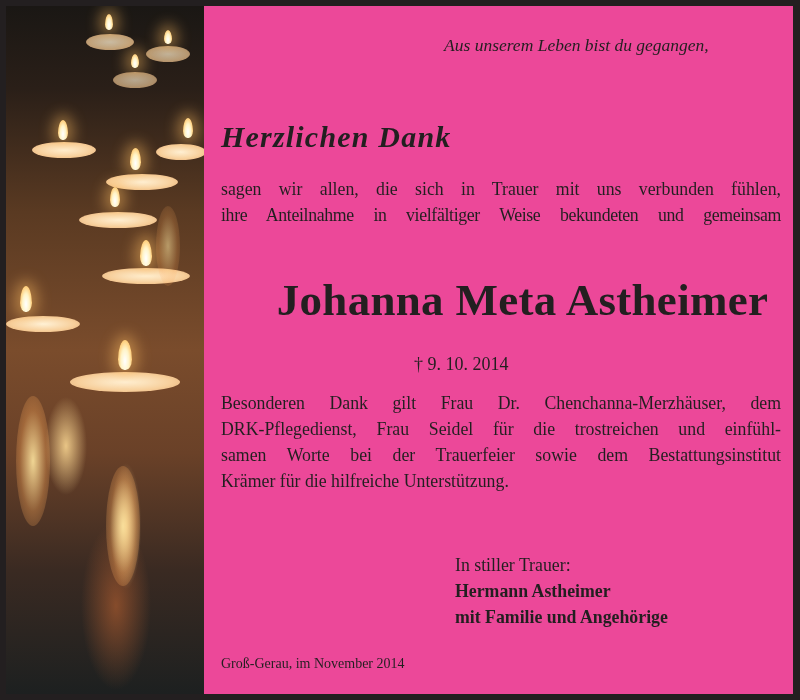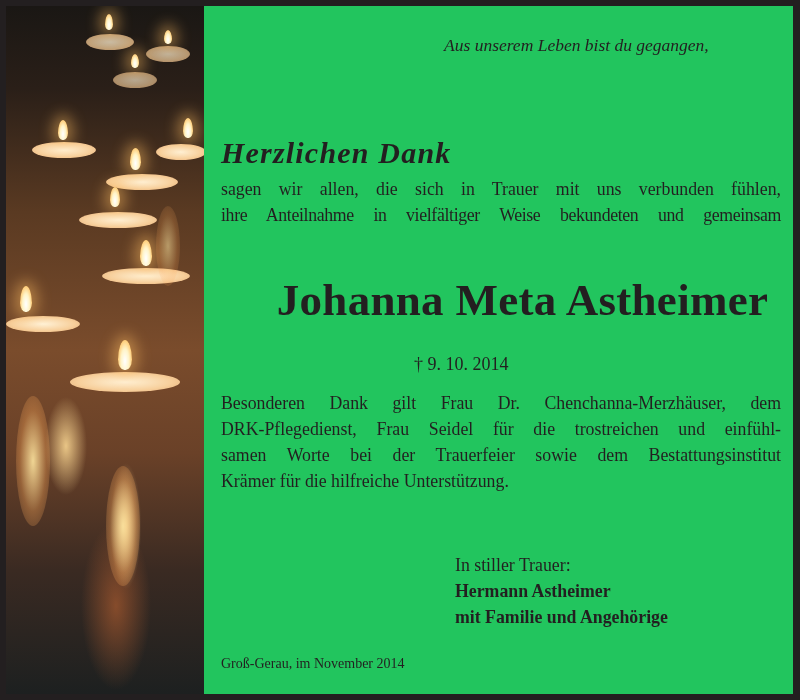--- a/index.html
+++ b/index.html
@@ -42,39 +42,38 @@
     }
     .reflect {
       position: absolute;
       border-radius: 50%;
       background: radial-gradient(ellipse at center, rgba(255,230,160,0.9) 0%, rgba(255,170,90,0.35) 55%, rgba(255,140,60,0) 100%);
     }
     .panel {
       position: absolute;
       left: 204px; top: 6px;
       width: 589px; height: 688px;
-      background: #22c55e;
+      background: #ec4899;
     }
     .motto {
       position: absolute;
       right: 19px; top: 27px;
       font-style: italic;
       font-size: 17.5px;
       line-height: 25px;
       text-align: left;
       width: 330px;
     }
     .heading {
       position: absolute;
       left: 17px; top: 114px;
       font-style: italic;
       font-weight: bold;
       font-size: 30px;
       letter-spacing: 1.2px;
-      margin-top: 16px;
     }
     .para {
       position: absolute;
       left: 17px;
       width: 560px;
       font-size: 17.8px;
       line-height: 26px;
       text-align: justify;
     }
     .p1 { top: 170px; }

